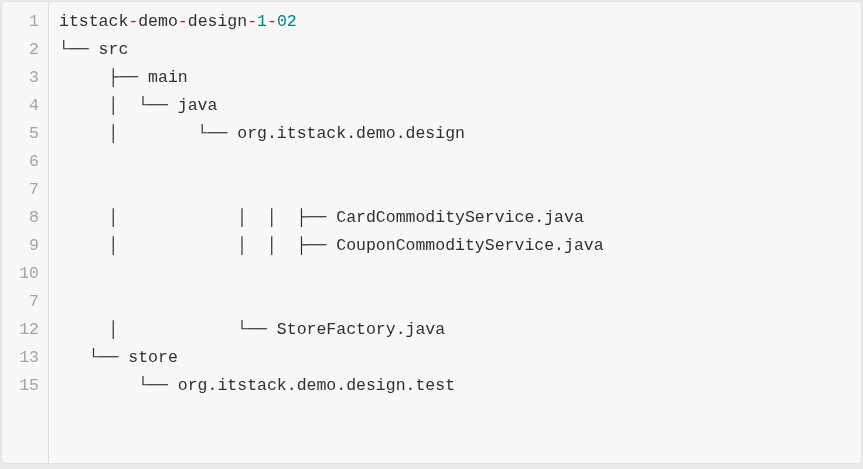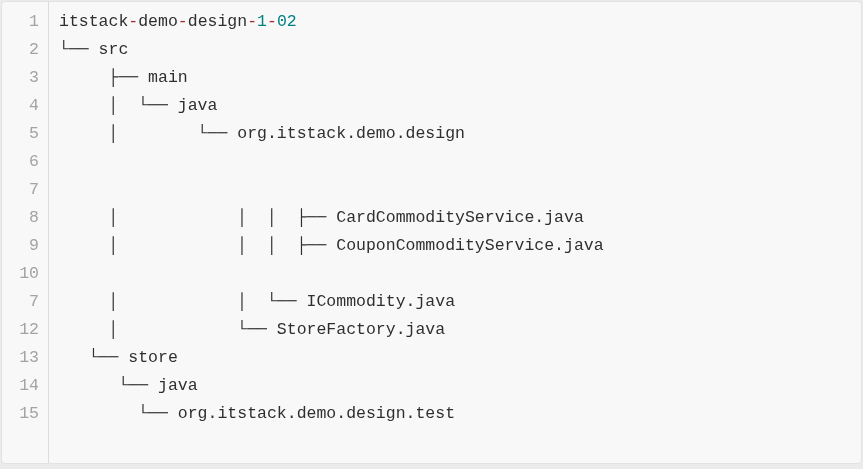--- a/index.html
+++ b/index.html
@@ -99,32 +99,27 @@
       </div>
       <div class="code-line">
         <span class="line-number">9</span>
         <span class="code-text"><span class="tok-plain">     │            │  │  ├── CouponCommodityService.java</span></span>
       </div>
       <div class="code-line">
         <span class="line-number">10</span>
       </div>
       <div class="code-line">
         <span class="line-number">7</span>
-        <span class="code-text"><span class="tok-plain">     │            │  └── ICommodity.java</span></span>
       </div>
       <div class="code-line">
         <span class="line-number">12</span>
         <span class="code-text"><span class="tok-plain">     │            └── StoreFactory.java</span></span>
       </div>
       <div class="code-line">
         <span class="line-number">13</span>
         <span class="code-text"><span class="tok-plain">   └── store</span></span>
       </div>
       <div class="code-line">
-        <span class="line-number">14</span>
-        <span class="code-text"><span class="tok-plain">      └── java</span></span>
-      </div>
-      <div class="code-line">
         <span class="line-number">15</span>
         <span class="code-text"><span class="tok-plain">        └── org.itstack.demo.design.test</span></span>
       </div>
     </div>
 </div>
 
 </body></html>

